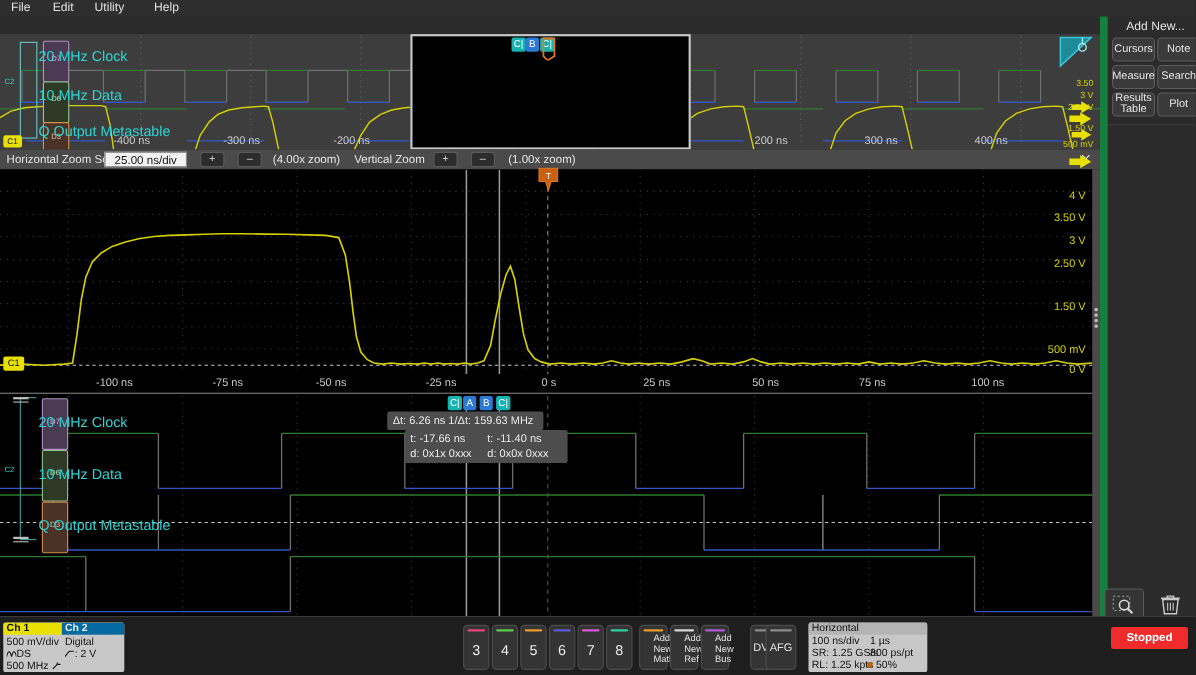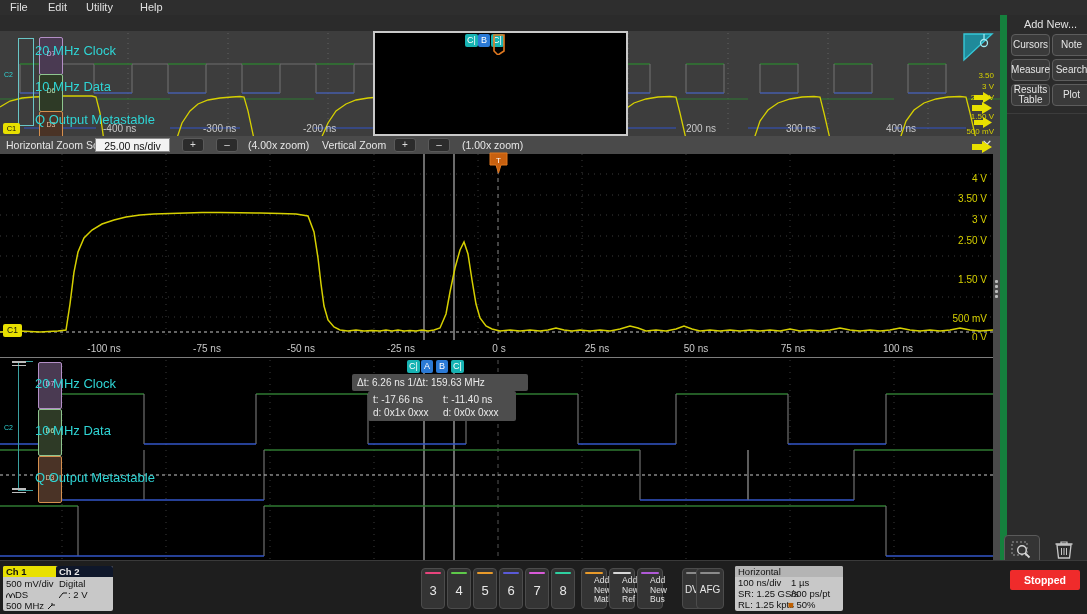--- a/index.html
+++ b/index.html
@@ -428,21 +428,21 @@
       <div style="position:absolute;left:0;right:0;top:17px;text-align:center;font-size:7px;color:#e8c0a0;">D3</div>
     </div>
     <div style="position:absolute;left:35px;top:110px;font-size:13px;color:#2fd4d4;">Q Output Metastable</div>
   </div>
 
   <div class="cbadge cb-teal" style="left:407px;top:360px;">C|</div>
   <div class="cbadge cb-blue" style="left:421px;top:360px;">A</div>
   <div class="cbadge cb-blue" style="left:436px;top:360px;">B</div>
   <div class="cbadge cb-teal" style="left:451px;top:360px;">C|</div>
 
-  <div class="readout" style="left:352px;top:374px;width:176px;box-sizing:border-box;">Δt:  6.26 ns 1/Δt:  159.63 MHz</div>
+  <div class="readout" style="left:352px;top:374px;width:142px;box-sizing:border-box;">Δt:  6.26 ns 1/Δt:  159.63 MHz</div>
   <div class="readout" style="left:368px;top:391px;width:78px;box-sizing:border-box;">
     <div>t: -17.66 ns</div>
     <div>d: 0x1x 0xxx</div>
   </div>
   <div class="readout" style="left:438px;top:391px;width:78px;box-sizing:border-box;">
     <div>t: -11.40 ns</div>
     <div>d: 0x0x 0xxx</div>
   </div>
 
   <div class="rail"></div>
@@ -497,21 +497,21 @@
         </div>
         <div><span>500 MHz</span>
           <svg width="9" height="7" viewBox="0 0 9 7" style="display:inline-block;vertical-align:-1px;">
             <path d="M1,6 L5,2 M5,2 L8,2 M5,2 L5,0" stroke="#111" stroke-width="1" fill="none"></path>
           </svg>
         </div>
       </div>
     </div>
 
     <div class="chbadge" style="left:56px;">
-      <div class="hdr" style="background:#0f172a;color:#eaeaea;">Ch 2</div>
+      <div class="hdr" style="background:#0369a1;color:#eaeaea;">Ch 2</div>
       <div class="bd">
         <div>Digital</div>
         <div>
           <svg width="9" height="7" viewBox="0 0 9 7" style="display:inline-block;vertical-align:-1px;">
             <path d="M0,6 L4,1 L8,1" fill="none" stroke="#111" stroke-width="1"></path>
           </svg><span>: 2 V</span>
         </div>
       </div>
     </div>
 

